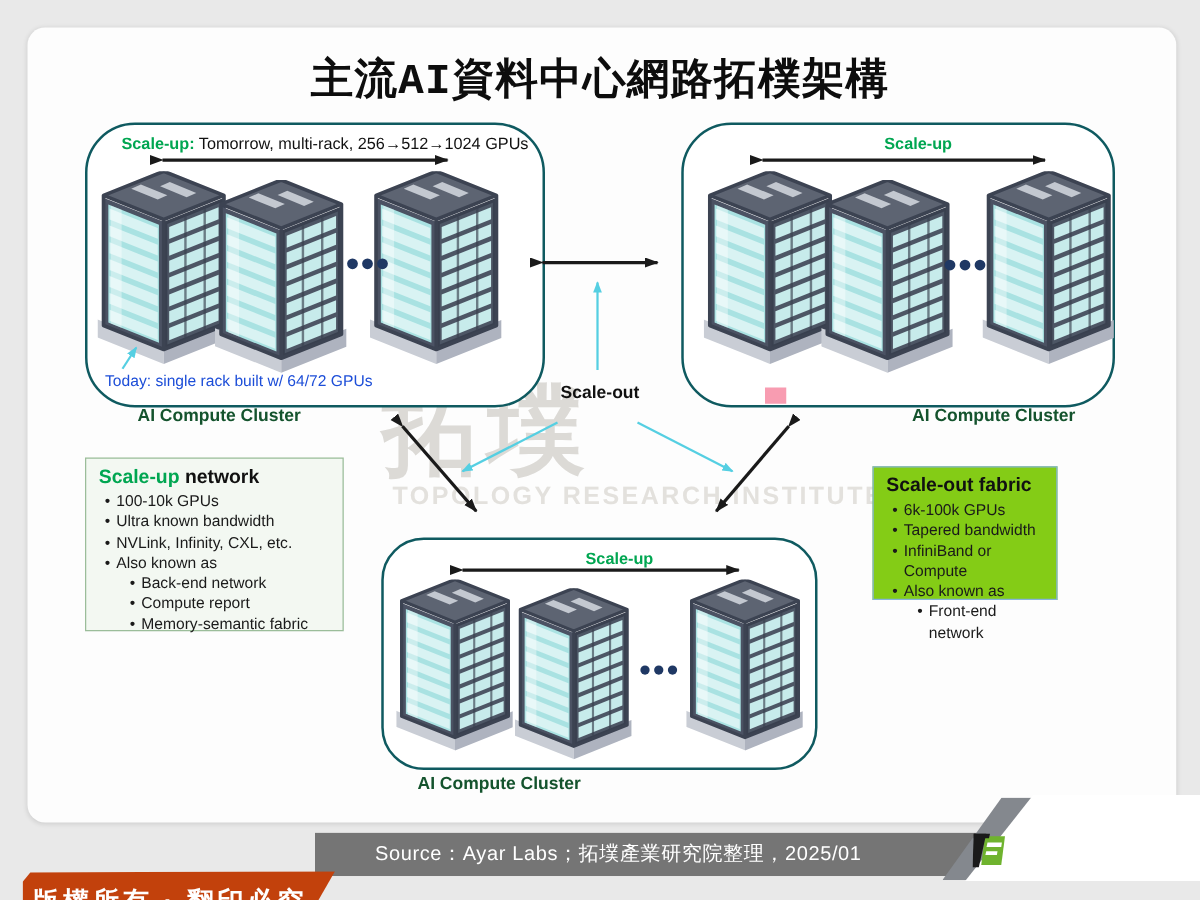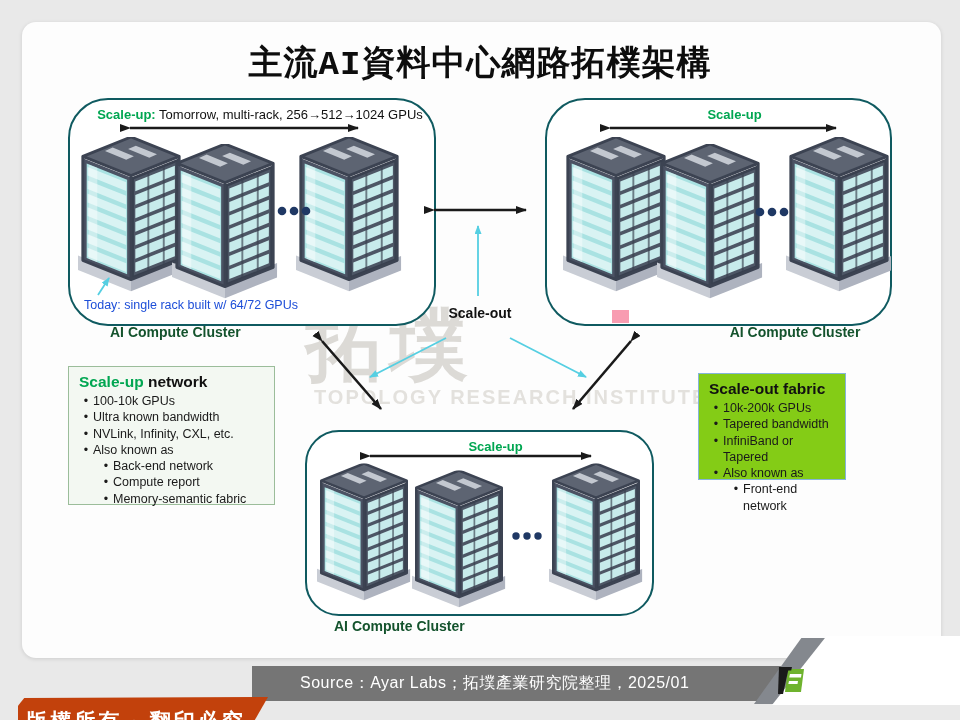--- a/index.html
+++ b/index.html
@@ -217,29 +217,29 @@
       </div>
     <div class="bi sub">
         <span class="b">•</span>
         <span>Memory-semantic fabric</span>
       </div>
   </div>
   <div class="fabric fab-out">
     <h3>Scale-out fabric</h3>
     <div class="bi">
         <span class="b">•</span>
-        <span>10k-200k GPUs</span>
+        <span>6k-100k GPUs</span>
       </div>
     <div class="bi">
         <span class="b">•</span>
         <span>Tapered bandwidth</span>
       </div>
     <div class="bi">
         <span class="b">•</span>
-        <span>InfiniBand or Tapered</span>
+        <span>InfiniBand or Compute</span>
       </div>
     <div class="bi">
         <span class="b">•</span>
         <span>Also known as</span>
       </div>
     <div class="bi sub">
         <span class="b">•</span>
         <span>Front-end network</span>
       </div>
   </div>

